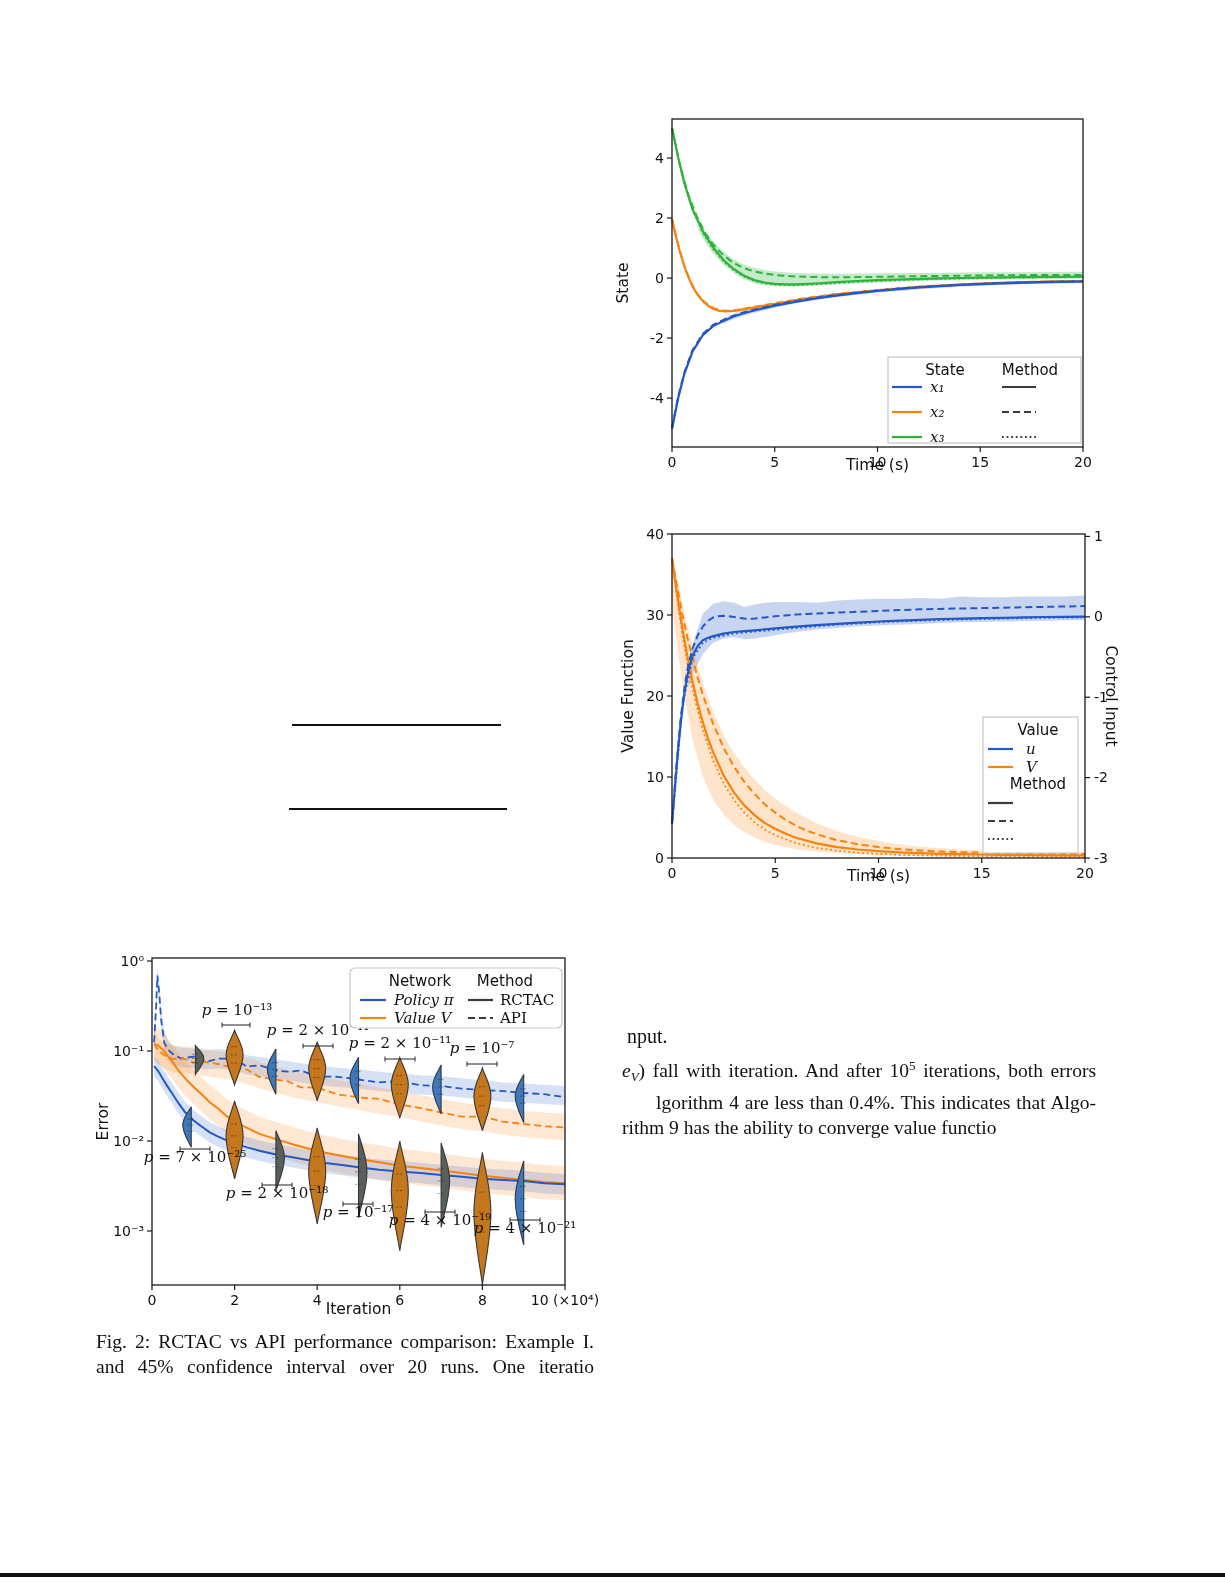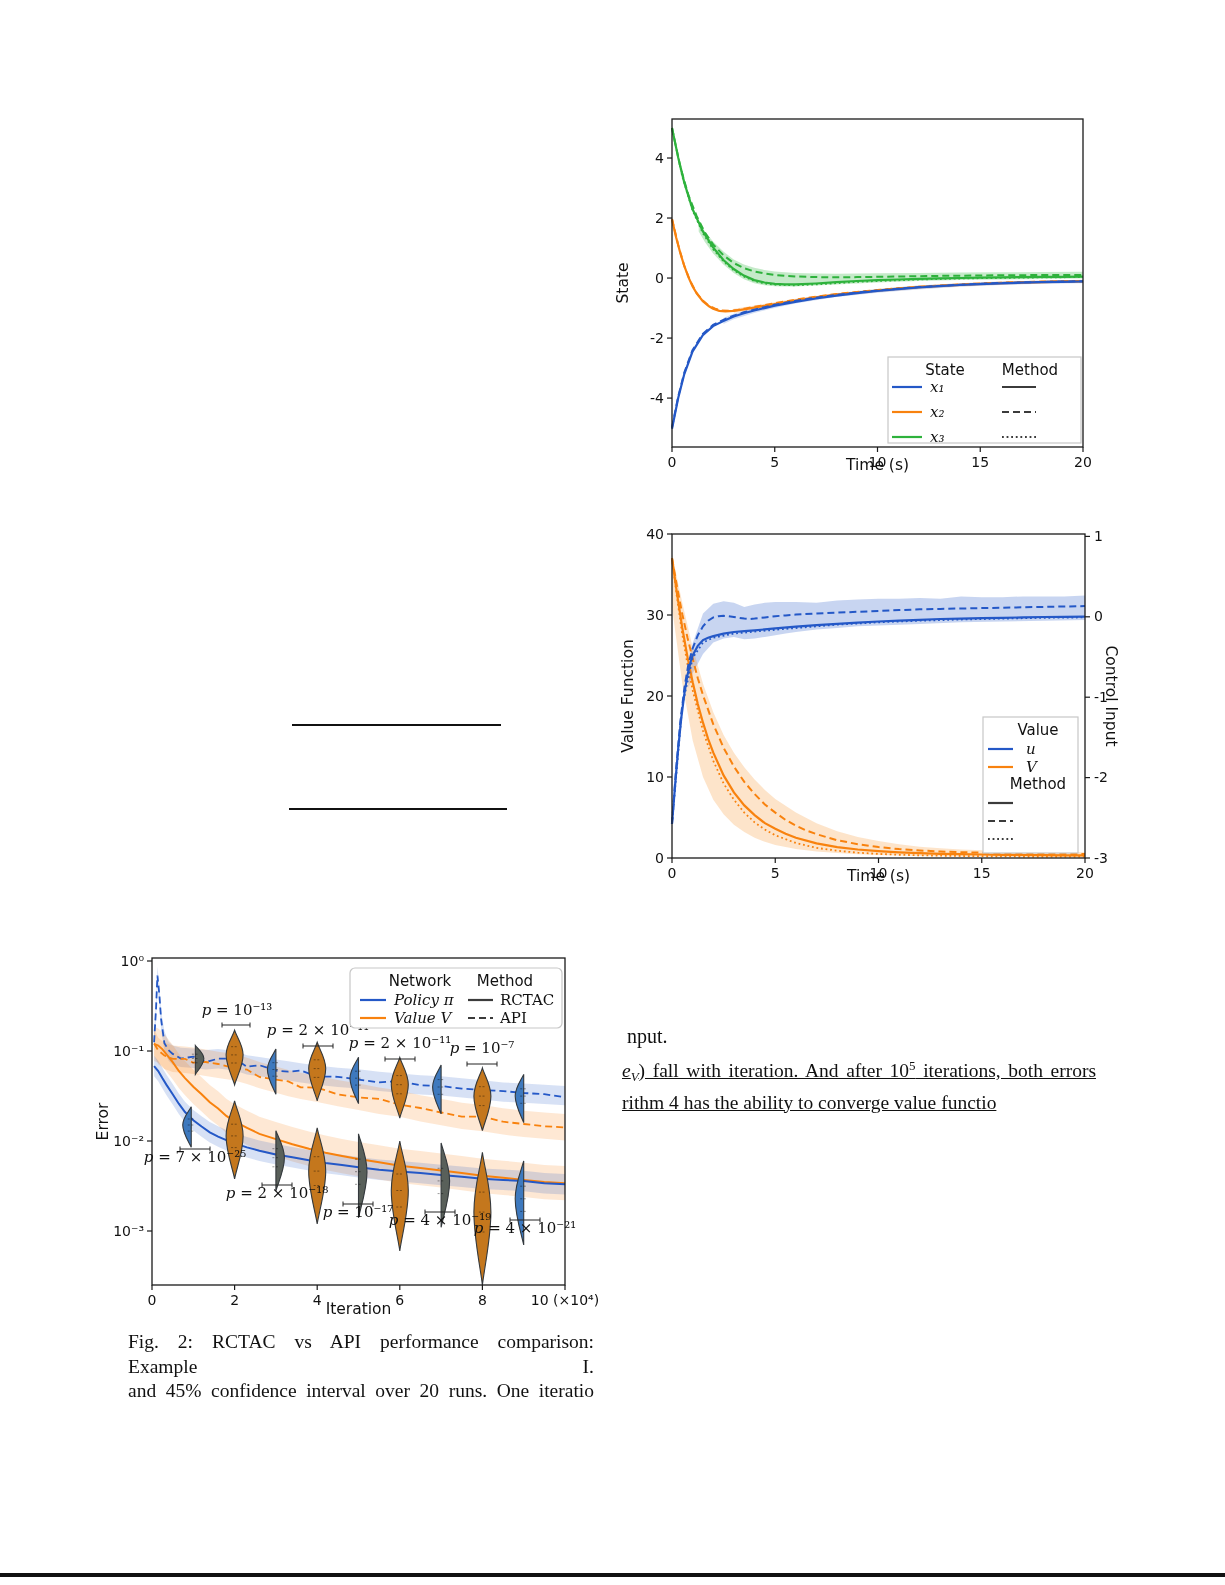--- a/index.html
+++ b/index.html
@@ -2,28 +2,28 @@
 <html><head>
 <meta charset="utf-8">
 <style>
   html,body{margin:0;padding:0;background:#ffffff;}
   body{width:1225px;height:1585px;position:relative;overflow:hidden;
        font-family:"Liberation Serif", serif;color:#111;}
   .abs{position:absolute;}
   svg text{fill:#111;}
   .rule{position:absolute;background:#111;}
   #cut-word{left:627px;top:1025px;font-size:20px;}
-  #para{left:622px;top:1053px;width:474px;font-size:19.5px;line-height:25.5px;text-decoration:underline;}
+  #para{left:622px;top:1053px;width:474px;font-size:19.5px;line-height:25.5px;}
   #para .jl{text-align:justify;text-align-last:justify;}
   #para .l2{padding-left:34px;}
   #para sub{font-size:13px;vertical-align:-4px;font-style:italic;}
   #para sup{font-size:13px;vertical-align:7px;}
   #para .mi{font-style:italic;}
   #caption{left:96px;top:1330px;width:498px;font-size:19.5px;line-height:24.6px;}
-  #caption .jl{text-align:justify;text-align-last:justify;word-spacing:1.5px;margin-left:32px;}
+  #caption .jl{text-align:justify;text-align-last:justify;word-spacing:1.5px;}
 </style>
 </head>
 <body>
 
 <svg id="state-chart" class="abs" style="left:603px;top:98px;" width="505" height="385">
     <g>
       <path d="M95.7,123.0 L101.9,133.5 L110.1,143.4 L120.4,153.6 L130.7,161.4 L140.9,166.5 L151.2,169.8 L161.5,171.9 L171.8,173.4 L192.3,174.9 L212.8,175.5 L233.4,175.7 L254.0,175.5 L274.5,175.2 L315.6,174.9 L356.7,174.6 L397.8,174.3 L438.9,174.0 L480.0,173.7 L480.0,180.6 L438.9,180.9 L397.8,181.5 L356.7,182.1 L315.6,183.0 L274.5,184.4 L233.4,186.4 L212.8,187.6 L192.3,188.5 L182.0,188.6 L171.8,188.2 L161.5,187.3 L151.2,185.2 L140.9,181.2 L130.7,174.9 L120.4,166.5 L110.1,155.4 L101.9,144.0 L95.7,133.5 Z" fill="#2eb23c" opacity="0.28" stroke="none"></path>
       <path d="M120.4,220.0 L130.7,215.8 L151.2,210.1 L171.8,205.3 L192.3,201.4 L233.4,195.4 L274.5,190.9 L315.6,187.6 L356.7,185.2 L397.8,183.6 L438.9,182.6 L480.0,181.8 L480.0,185.2 L438.9,185.8 L397.8,187.0 L356.7,188.8 L315.6,191.5 L274.5,194.8 L233.4,199.0 L192.3,205.6 L171.8,210.1 L151.2,214.9 L130.7,221.2 L120.4,226.0 Z" fill="#2458c7" opacity="0.2" stroke="none"></path>
       <path d="M130.7,210.7 L151.2,207.4 L171.8,204.1 L192.3,200.8 L233.4,195.1 L274.5,190.9 L315.6,187.6 L356.7,185.2 L397.8,183.6 L438.9,182.6 L480.0,181.8 L480.0,184.8 L438.9,185.6 L397.8,186.7 L356.7,188.5 L315.6,190.9 L274.5,194.2 L233.4,198.4 L192.3,204.4 L171.8,208.0 L151.2,211.9 L130.7,214.9 Z" fill="#f8820e" opacity="0.18" stroke="none"></path>
       <path d="M69.0,30.0 L77.2,68.4 L85.4,97.2 L93.7,118.2 L101.9,134.4 L110.1,146.4 L120.4,157.2 L130.7,165.0 L140.9,170.1 L151.2,173.4 L161.5,175.5 L171.8,177.0 L182.0,177.9 L192.3,178.5 L212.8,179.1 L233.4,179.3 L254.0,179.1 L274.5,178.8 L295.1,178.5 L315.6,178.2 L336.2,177.9 L356.7,177.7 L377.3,177.5 L397.8,177.3 L418.3,177.2 L438.9,177.0 L459.4,177.0 L480.0,176.9" fill="none" stroke="#2eb23c" stroke-width="2" stroke-dasharray="7,4"></path>
@@ -270,19 +270,20 @@
   </svg>
 
 <div class="rule" style="left:292px;top:724px;width:209px;height:2px;"></div>
 <div class="rule" style="left:289px;top:808px;width:218px;height:2px;"></div>
 <div class="rule" style="left:0;top:1573px;width:1225px;height:4px;"></div>
 
 <div id="cut-word" class="abs">nput.</div>
 
 <div id="para" class="abs">
   <div class="jl"><span class="mi">e</span><sub>V</sub><span>) fall with iteration. And after 10</span><sup>5</sup><span> iterations, both errors</span></div>
-  <div>rithm 4 has the ability to converge value functio</div>
+  <div class="jl l2">lgorithm 4 are less than 0.4%. This indicates that Algo-</div>
+  <div>rithm 9 has the ability to converge value functio</div>
 </div>
 
 <div id="caption" class="abs">
   <div class="jl">Fig. 2: RCTAC vs API performance comparison: Example I.</div>
   <div class="jl">and 45% confidence interval over 20 runs. One iteratio</div>
 </div>
 
 </body></html>

